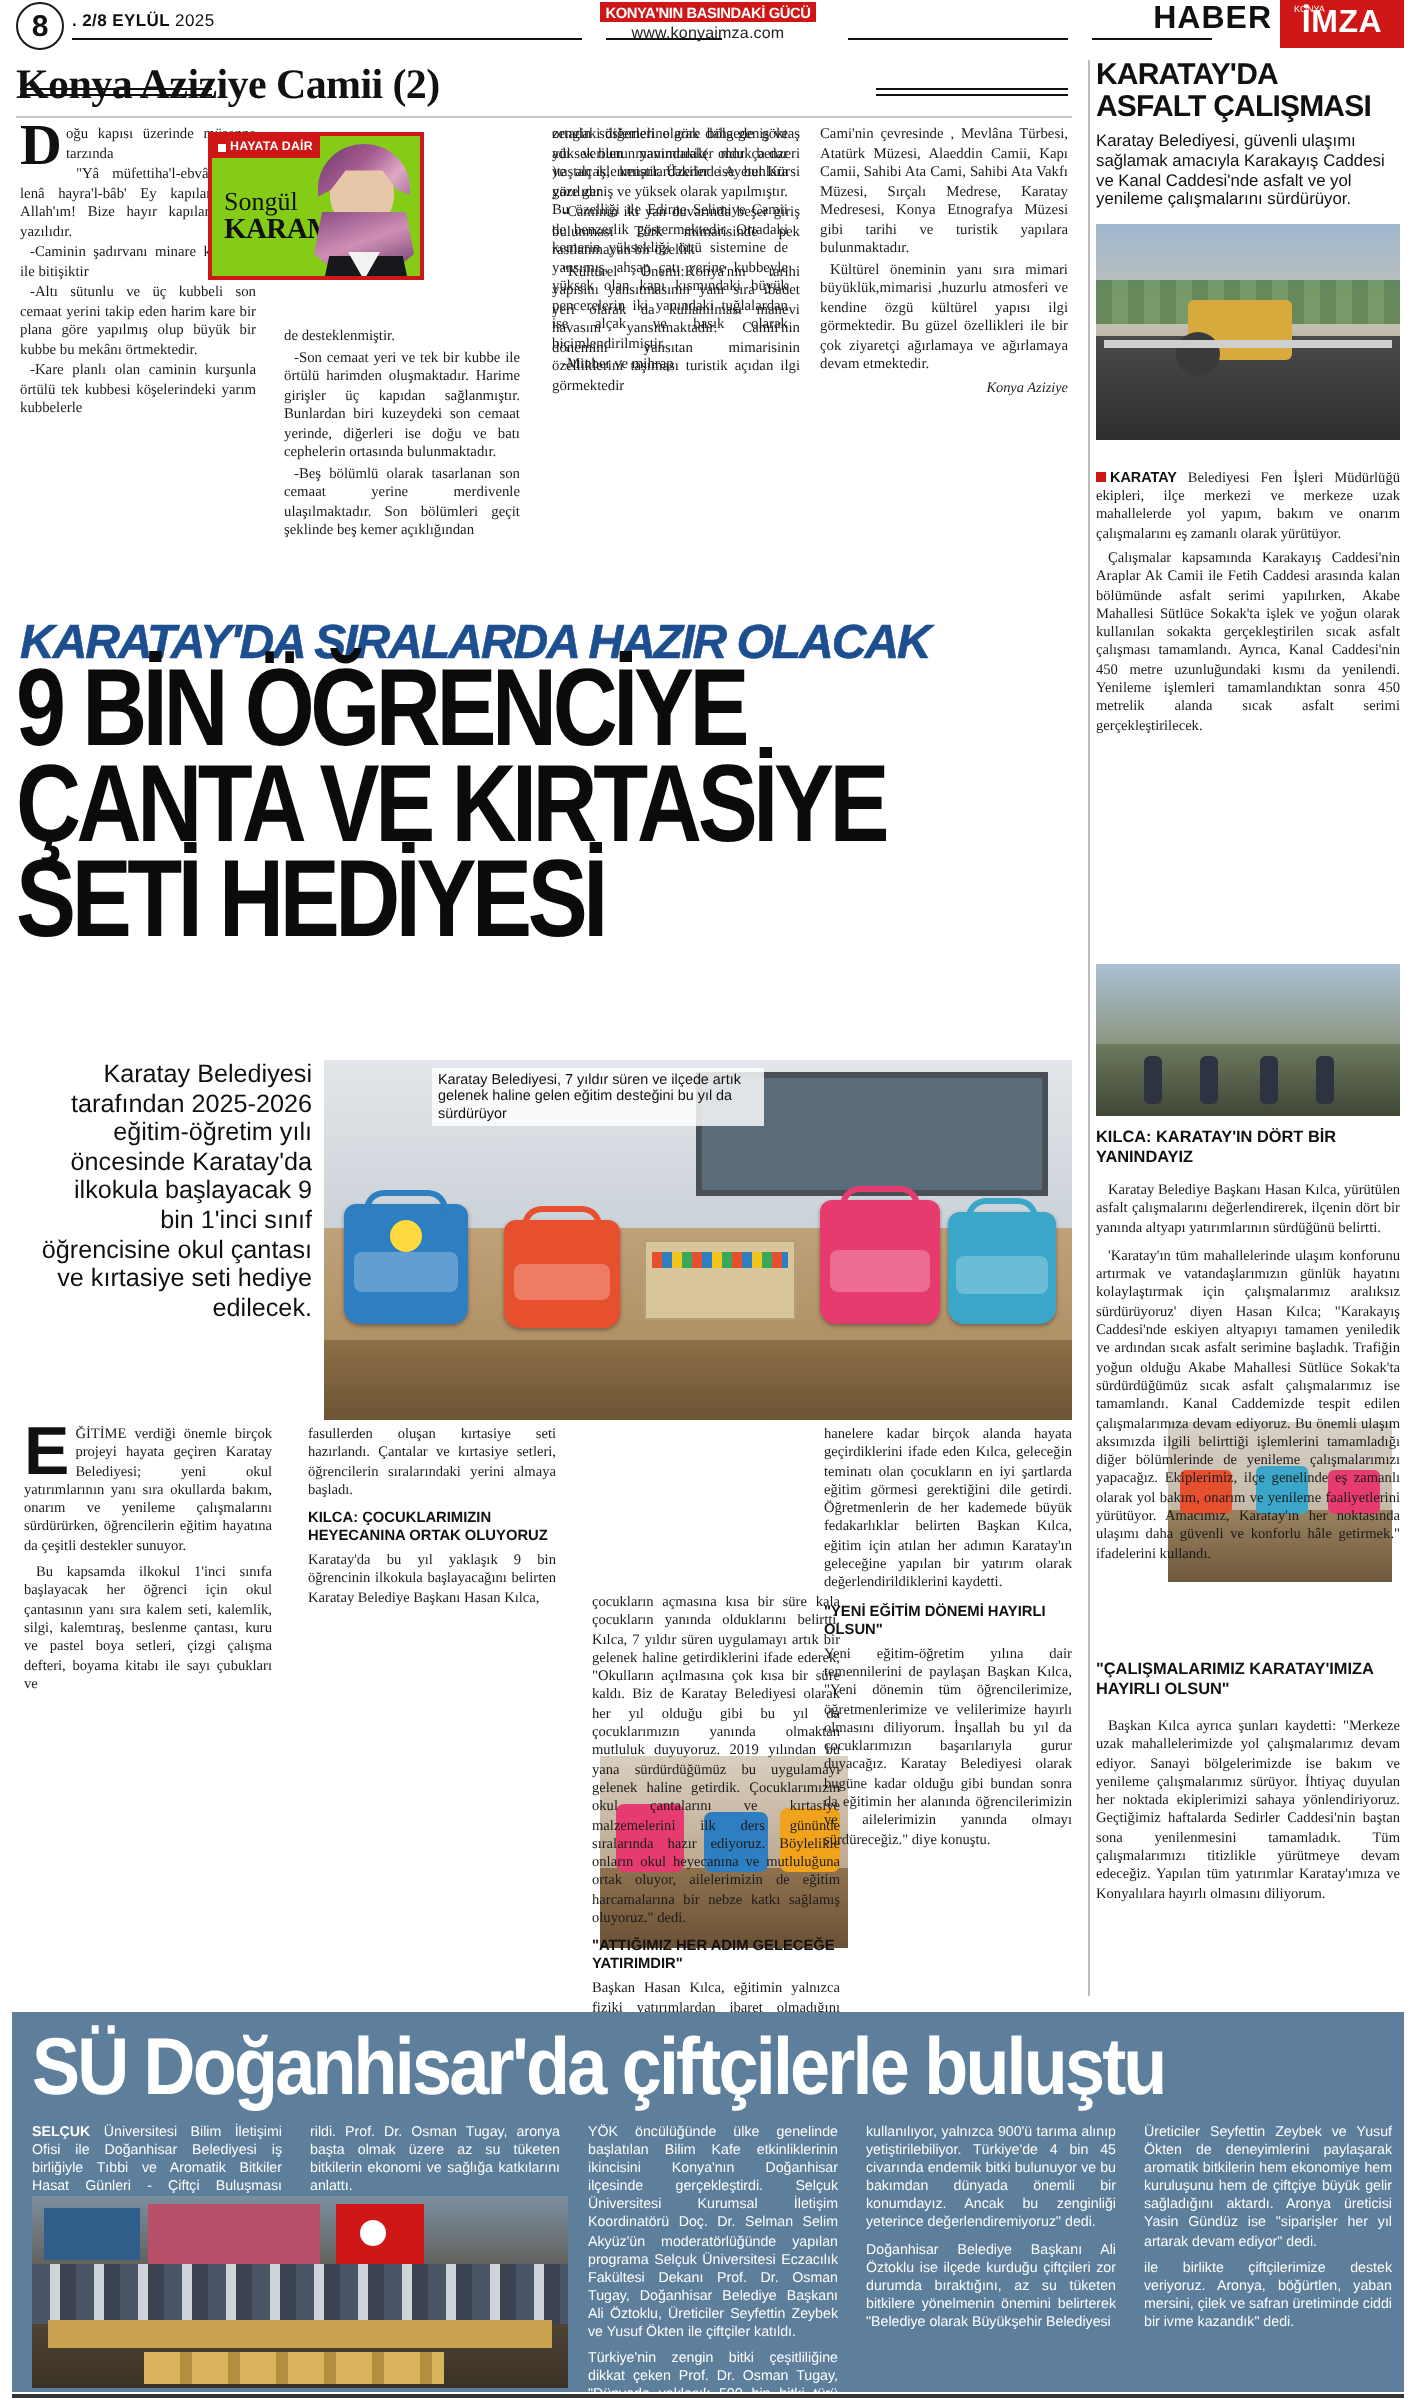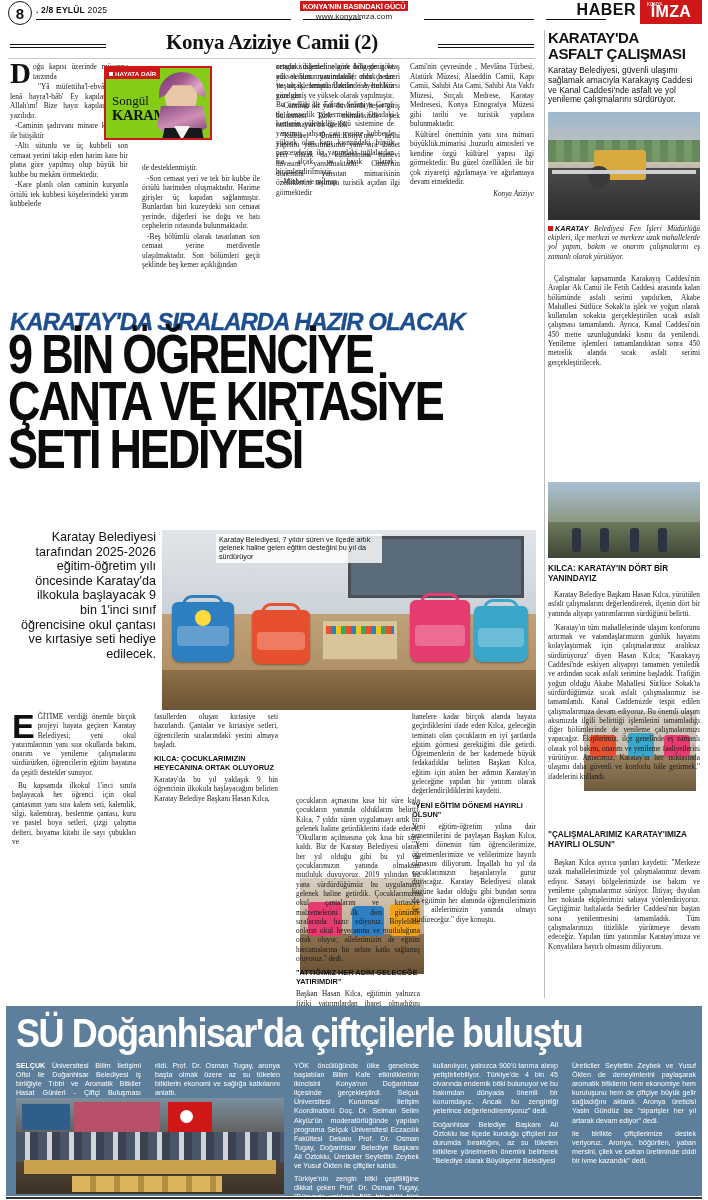--- a/index.html
+++ b/index.html
@@ -54,21 +54,21 @@
     color:#fff; letter-spacing:.3px;
   }
   .imza-box .sup{
     position:absolute; top:2px; left:7px; font-size:4.5px; color:#fff;
     font-family:"Liberation Sans", sans-serif;
   }
 
   
   .col-article{ position:absolute; left:8px; top:30px; width:528px; height:272px; }
   .ca-title{
-    position:absolute; left:0; top:0; width:528px; text-align:center;
+    position:absolute; left:0; top:0; width:528px; 
     font-family:"Liberation Serif", serif; font-weight:bold; font-size:21px; color:#111;
     letter-spacing:-.3px;
   }
   .ca-rule-l{ position:absolute; left:2px; top:14px; width:96px; height:4px;
     border-top:1.2px solid #111; border-bottom:1.2px solid #111; }
   .ca-rule-r{ position:absolute; right:2px; top:14px; width:96px; height:4px;
     border-top:1.2px solid #111; border-bottom:1.2px solid #111; }
   .ca-hr{ position:absolute; left:0; top:28px; width:528px; height:1px; background:#c9c9c9; }
 
   .ca-cols{ position:absolute; left:0; top:32px; width:528px; height:240px; }
@@ -231,23 +231,23 @@
   }
   .sb-photo .road{ position:absolute; left:0; top:56px; width:152px; height:52px;
     background:linear-gradient(180deg,#4a4a4c,#2e2e30); }
   .sb-photo .roller{ position:absolute; left:46px; top:38px; width:52px; height:30px;
     background:#d8a93c; border-radius:3px; }
   .sb-photo .roller:after{ content:""; position:absolute; left:-6px; top:16px; width:22px;height:22px;
     border-radius:50%; background:#3a3a3c; }
   .sb-photo .trees{ position:absolute; left:0; top:28px; width:152px; height:22px;
     background:repeating-linear-gradient(90deg,#4f7a44 0 8px,#639154 8px 16px); opacity:.8; }
   .sb-cap{
-    position:absolute; left:4px; top:194px; width:152px;
+    position:absolute; left:4px; top:204px; width:152px;
     font-family:"Liberation Serif", serif; font-size:7.3px; line-height:9.2px;
-    color:#1b1b1b; text-align:justify;font-style:italic;
+    color:#1b1b1b; text-align:justify;
   }
   .sb-cap .redtag{
     font-family:"Liberation Sans", sans-serif; font-weight:bold; font-size:7.2px; color:#111;
   }
   .sq-red{ display:inline-block; width:5px;height:5px;background:#d01718;margin-right:2px; }
   .sb-body{
     position:absolute; left:4px; top:244px; width:152px;
     font-family:"Liberation Serif", serif; font-size:7.3px; line-height:9.3px;
     color:#1b1b1b; text-align:justify;
   }

